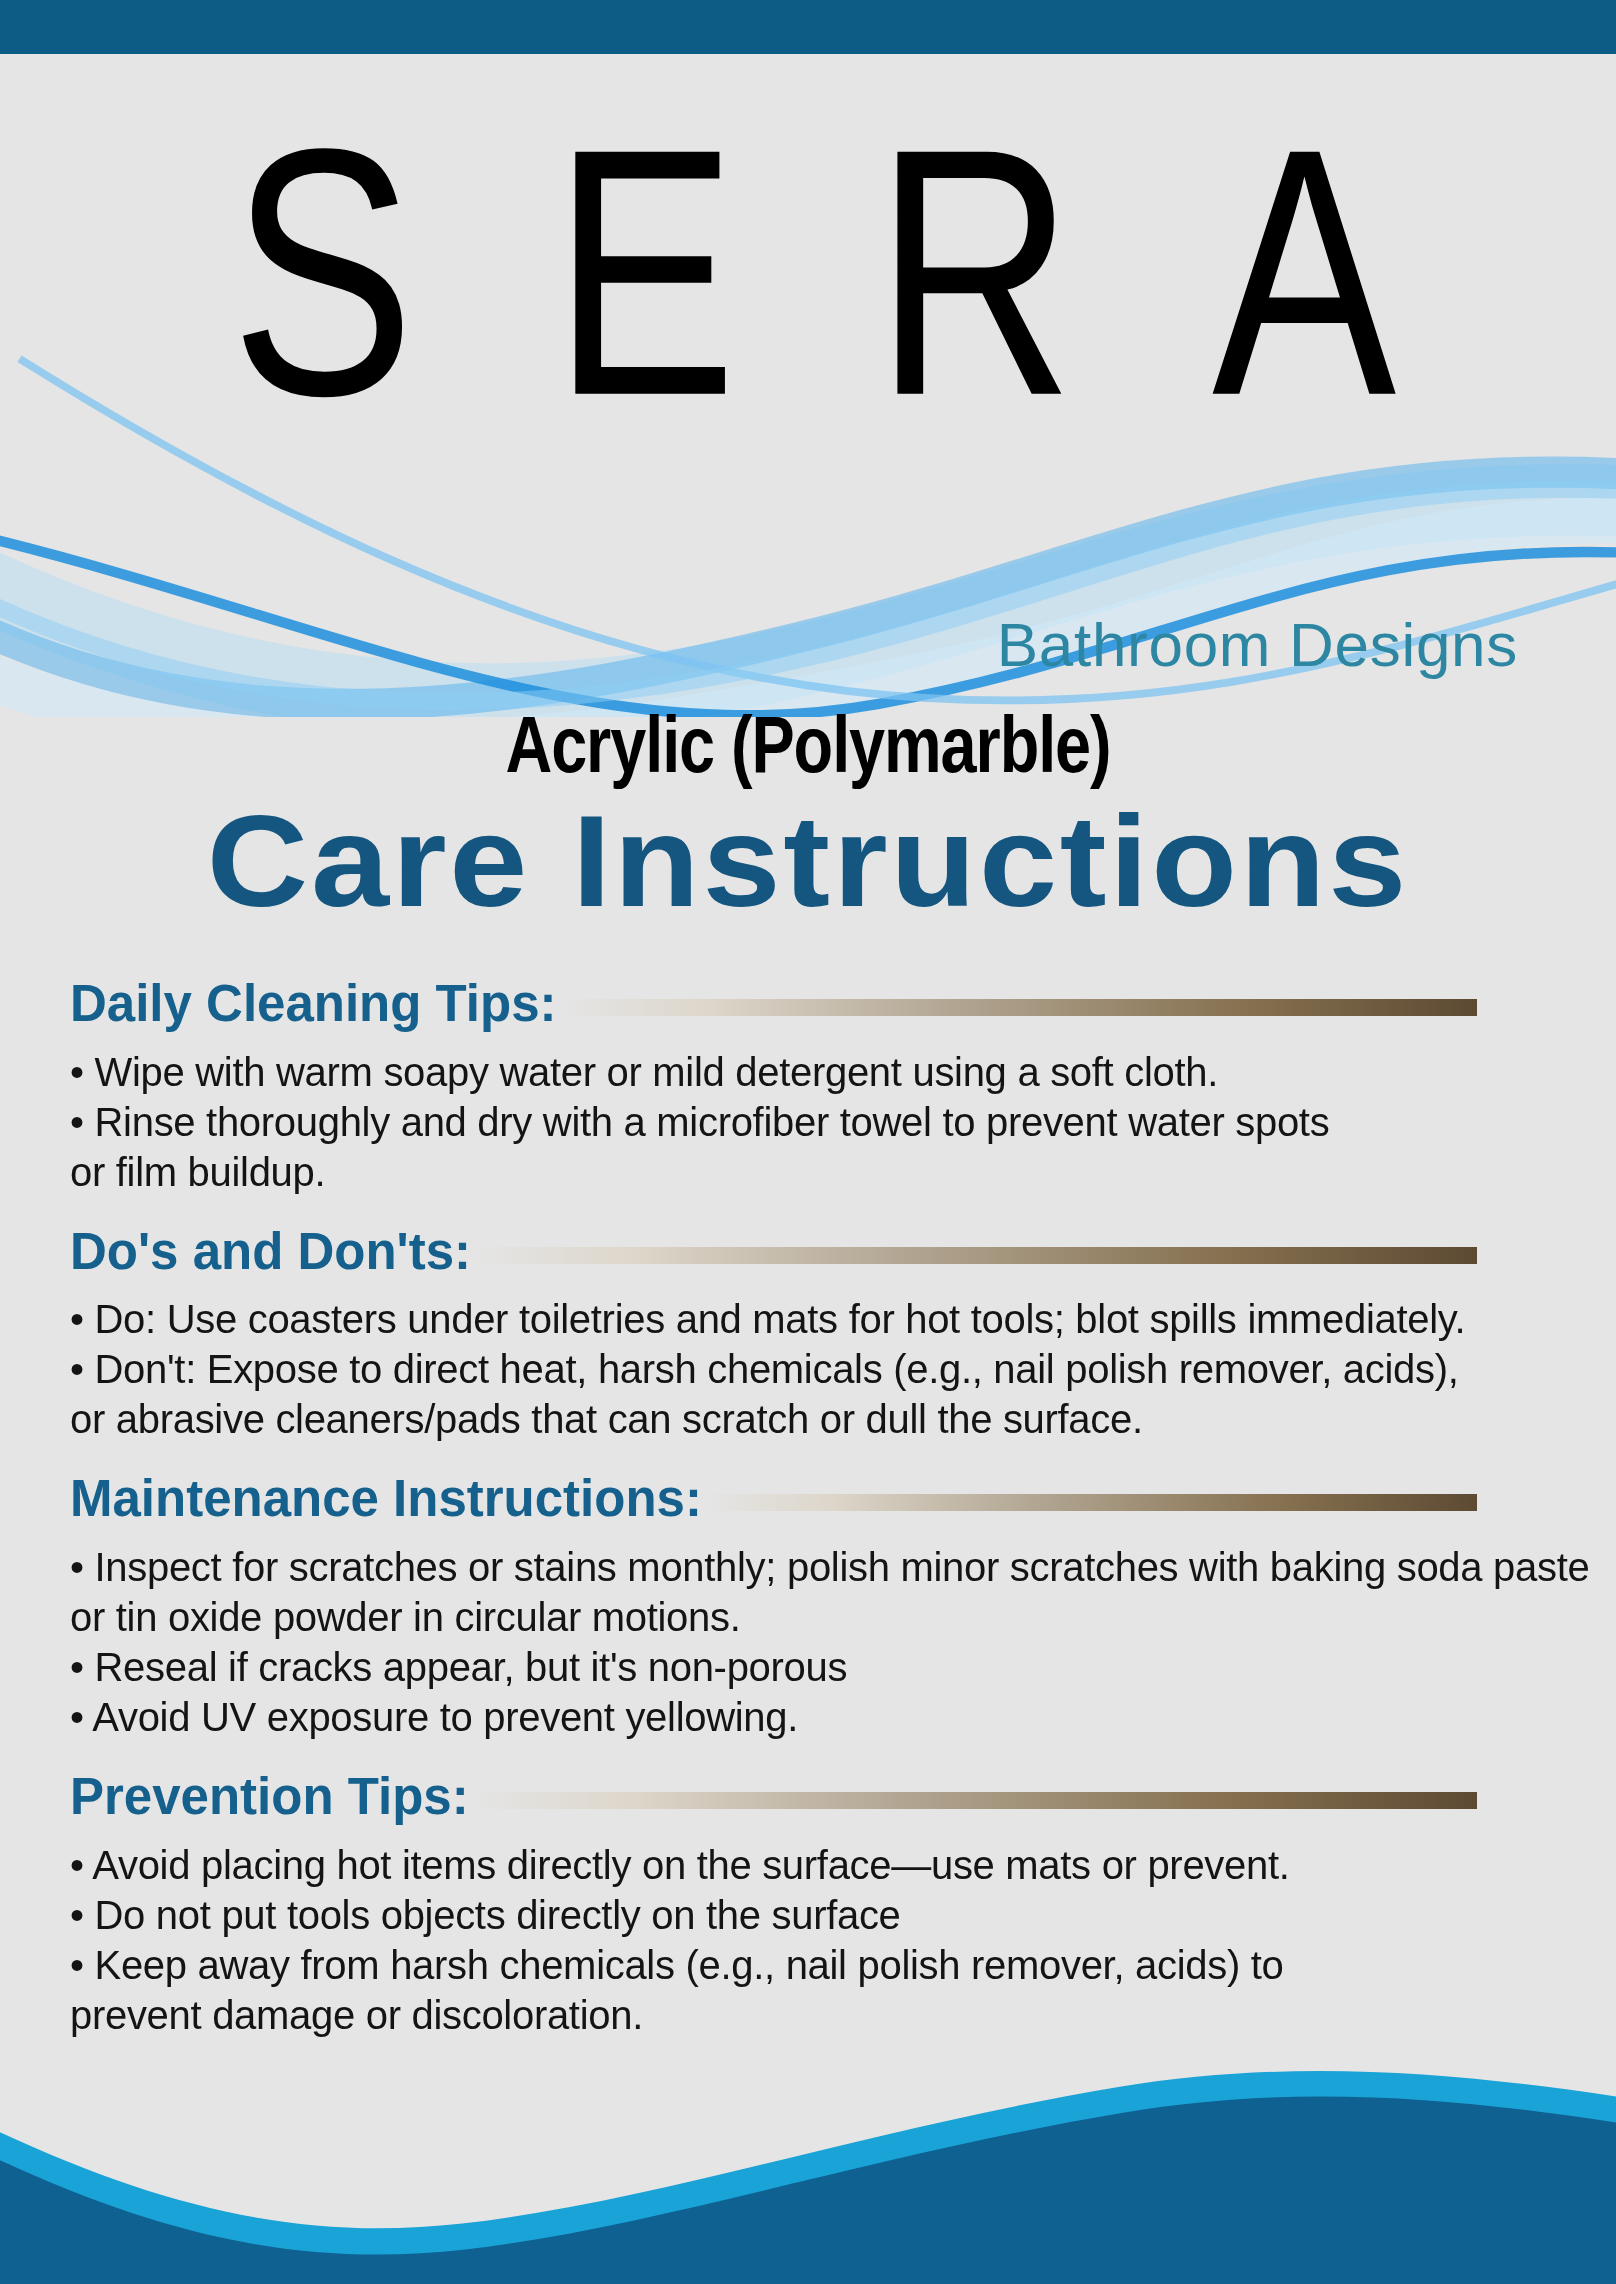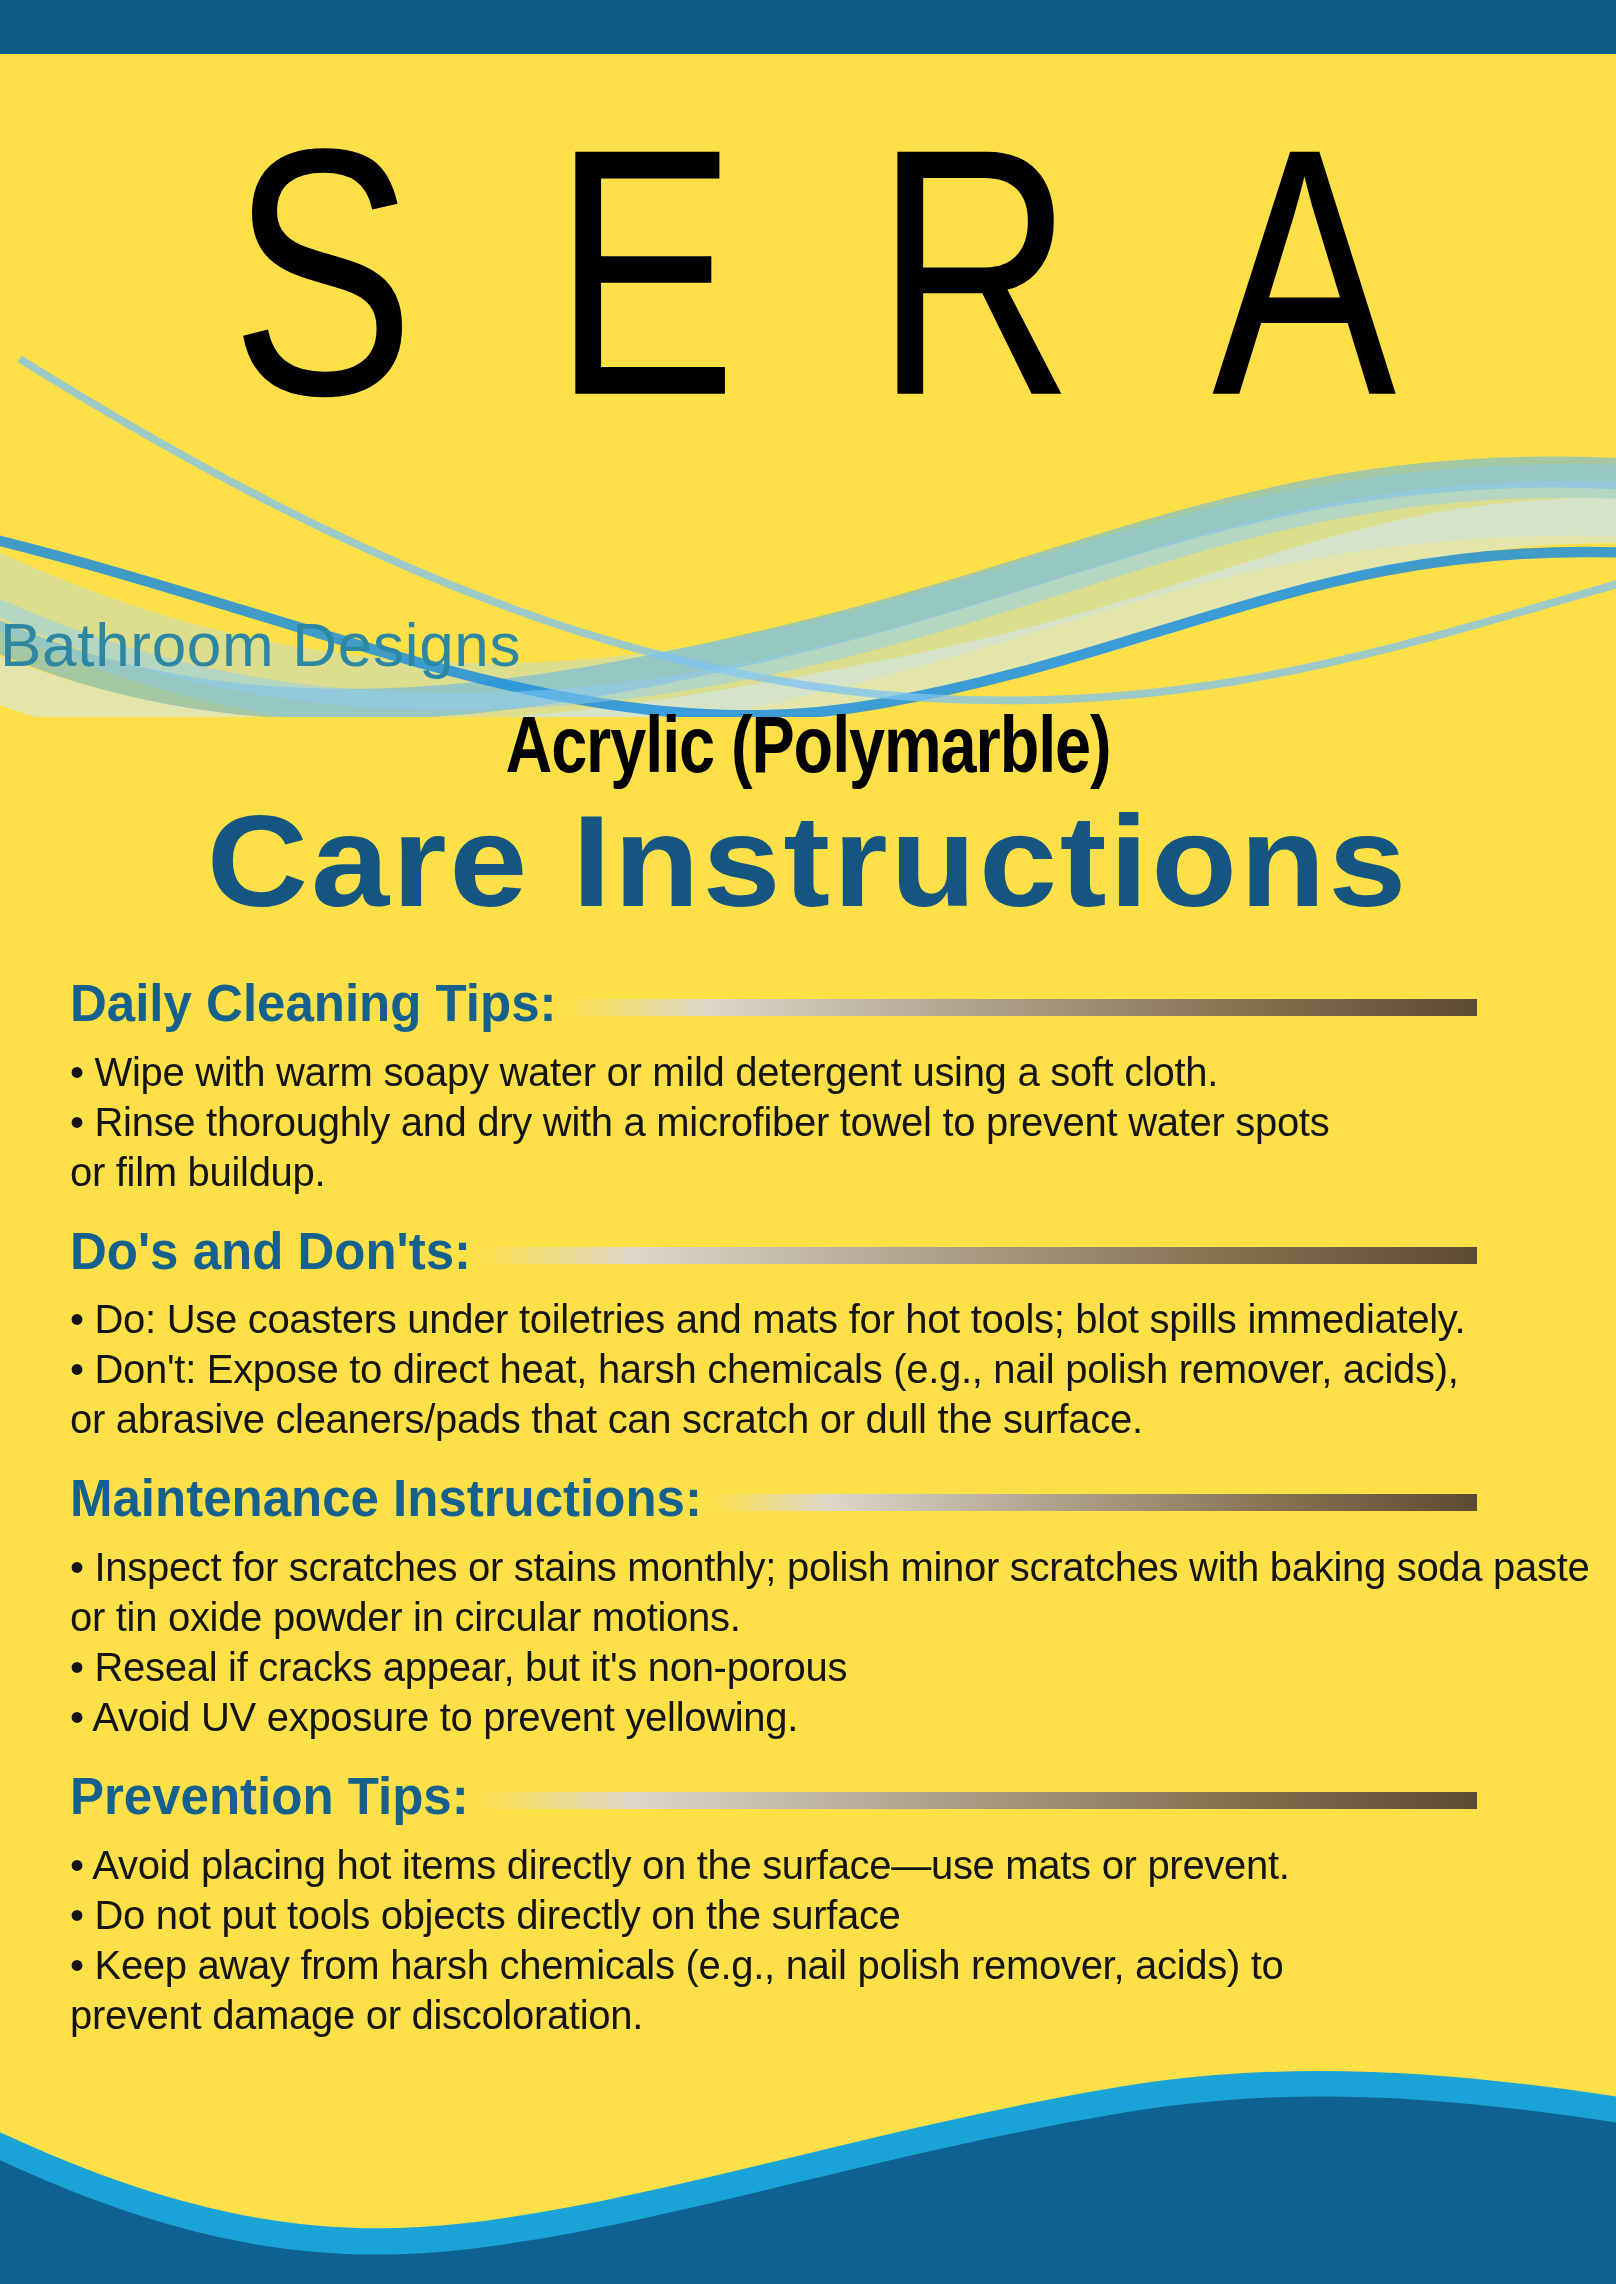--- a/index.html
+++ b/index.html
@@ -1,20 +1,20 @@
 <!DOCTYPE html>
 <html style="font-size:10.4px"><head>
 <meta charset="utf-8">
 <style>
   html,body{margin:0;padding:0;background:#ffffff;}
   .page{
     position:relative;
     width:1616px;
     height:2284px;
-    background:#fde047;
+    background:#e5e5e5;
     overflow:hidden;
     font-family:"Liberation Sans", sans-serif;
   }
   .top-bar{
     position:absolute;top:0;left:0;width:100%;height:54px;
     background:#0d5c86;
   }
   .brand-logo{
     position:absolute;top:96px;left:0;width:100%;
     text-align:center;
@@ -25,20 +25,21 @@
     transform-origin:center top;
     white-space:nowrap;
   }
   .brand-logo .logo-text{padding-left:0.25em;}
   .header-wave{
     position:absolute;top:339px;left:0;width:1616px;height:378px;
     pointer-events:none;
   }
   .brand-tagline{
     position:absolute;top:611px;left:0;width:100%;
+    text-align:right;
     padding-right:98px;box-sizing:border-box;
     font-size:62px;line-height:1.1;
     color:#2d87a3;
     letter-spacing:0.7px;
   }
   .product-subtitle{
     position:absolute;top:702px;left:0;width:100%;
     text-align:center;
     font-size:79px;line-height:1.1;
     font-weight:700;

